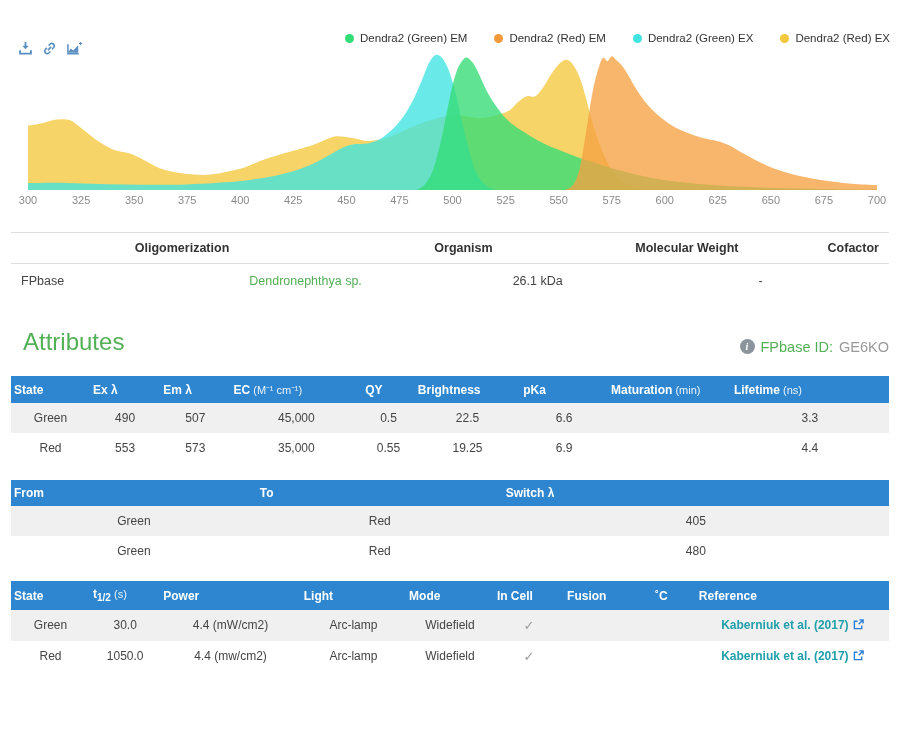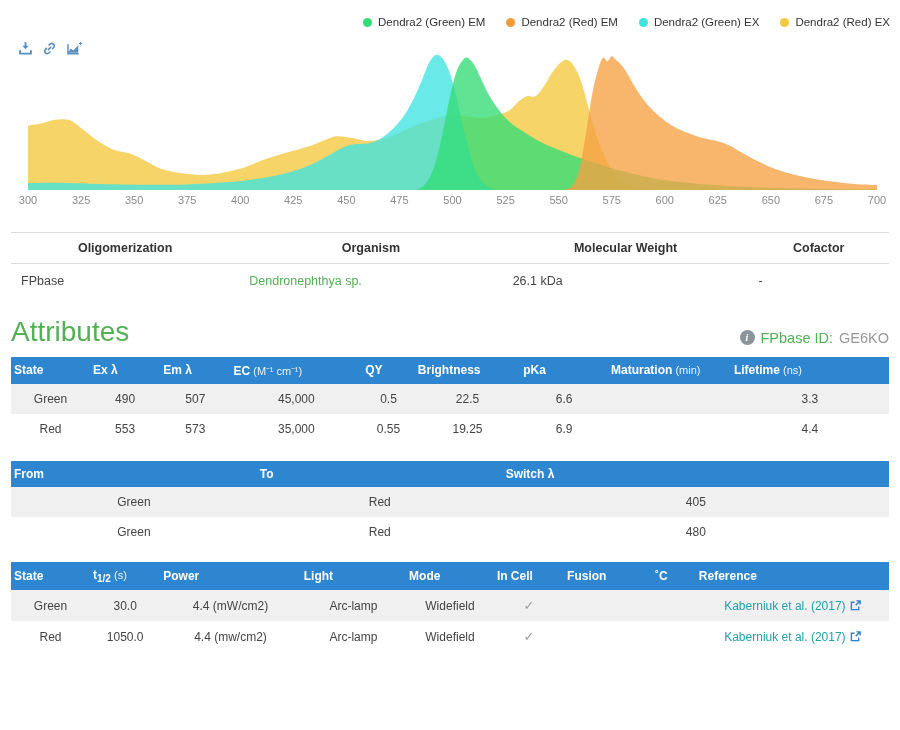--- a/index.html
+++ b/index.html
@@ -11,70 +11,70 @@
     color: #333;
   }
   .page { width: 900px; }
   .pad { padding: 0 11px; }
 
   
   .chart-section { position: relative; height: 216px; }
   .chart-toolbar { position: absolute; top: 41px; left: 18px; display: flex; gap: 9px; z-index: 3; }
   .tool-btn { width: 15px; height: 15px; cursor: pointer; }
   .tool-btn svg { display: block; }
-  .legend { position: absolute; top: 16px; right: 10px; display: flex; gap: 21px; align-items: center; z-index: 3; margin-left: 24px; }
+  .legend { position: absolute; top: 32px; right: 10px; display: flex; gap: 27px; align-items: center; z-index: 3; margin-left: 24px; }
   .legend-item { display: flex; align-items: center; font-size: 11.5px; color: var(--legend_text, #333); }
   .legend-dot { width: 9px; height: 9px; border-radius: 50%; margin-right: 6px; display: inline-block; }
   #spectra { position: absolute; top: 44px; left: 0; }
   .tick-label { font-size: 11px; fill: var(--tick, #8a8a8a); }
 
   
   h2.section-title {
     color: var(--section_green, #52b055);
     font-weight: 400;
-    font-size: 28px;
-    margin: 0;
+    font-size: 24px;
+    margin: 12px;
     line-height: 1.1;
   }
   .section-head { display: flex; justify-content: space-between; align-items: baseline; }
   .fpbase { font-size: 14.5px; display: flex; align-items: center; gap: 6px; }
   .info-icon {
     width: 15px; height: 15px; border-radius: 50%;
     background: #8b949c; color: #fff; font-size: 10px; font-weight: bold;
     display: inline-flex; align-items: center; justify-content: center;
     font-family: "Liberation Serif", serif; font-style: italic;
   }
   .fp-label { color: var(--section_green, #52b055); }
   .fp-id { color: #999; }
 
   
   table { width: 100%; border-collapse: collapse; table-layout: fixed; }
 
   .tbl-info { font-size: 12.5px; margin-top: 16px; }
   .tbl-info thead th {
-    text-align: center; font-weight: bold; color: #333;
+    text-align: right; font-weight: bold; color: #333;
     border-top: 1px solid #ddd; border-bottom: 1px solid #ddd;
     padding: 8px 10px; font-size: 12.5px;
   }
   .tbl-info tbody td { text-align: left; padding: 10px 10px; color: #444; }
 
   .tbl-blue { font-size: 12px; margin-top: 9px; }
   .tbl-blue thead th {
     background: var(--header_blue, #2e86d0); color: #fff;
     font-weight: bold; text-align: left; padding: 6px 3px; font-size: 12px;
   }
   .tbl-blue thead th .hdr-u { font-weight: 400; font-size: 11px; opacity: .9; }
   .tbl-blue thead th sub { font-size: 10px; }
   .tbl-blue tbody td { text-align: center; padding: 8px 3px; color: #444; }
   .tbl-blue tbody tr:nth-child(odd) td { background: var(--stripe, #f0f0f0); }
 
   .check { color: #9b9b9b; font-size: 13px; }
   a { text-decoration: none; cursor: pointer; text-align: right; }
   .link-green { color: var(--section_green, #52b055); }
-  .link-teal { color: var(--link_teal, #21a0ab); }
+  .link-teal { color: var(--link_teal, #21a0ab); font-weight: bold; }
   .link-blue { color: var(--link_blue, #2e9fd0); }
   .ext-icon { margin-left: 4px; vertical-align: -1px; cursor: pointer; }
 
   .table-footer { display: flex; justify-content: flex-end; font-size: 12px; margin-top: 8px; }
 
   .mt-a { margin-top: 19px; }
   .mt-t { margin-top: 17px; }
   .mt-p { margin-top: 15px; }
 </style>
 </head>

